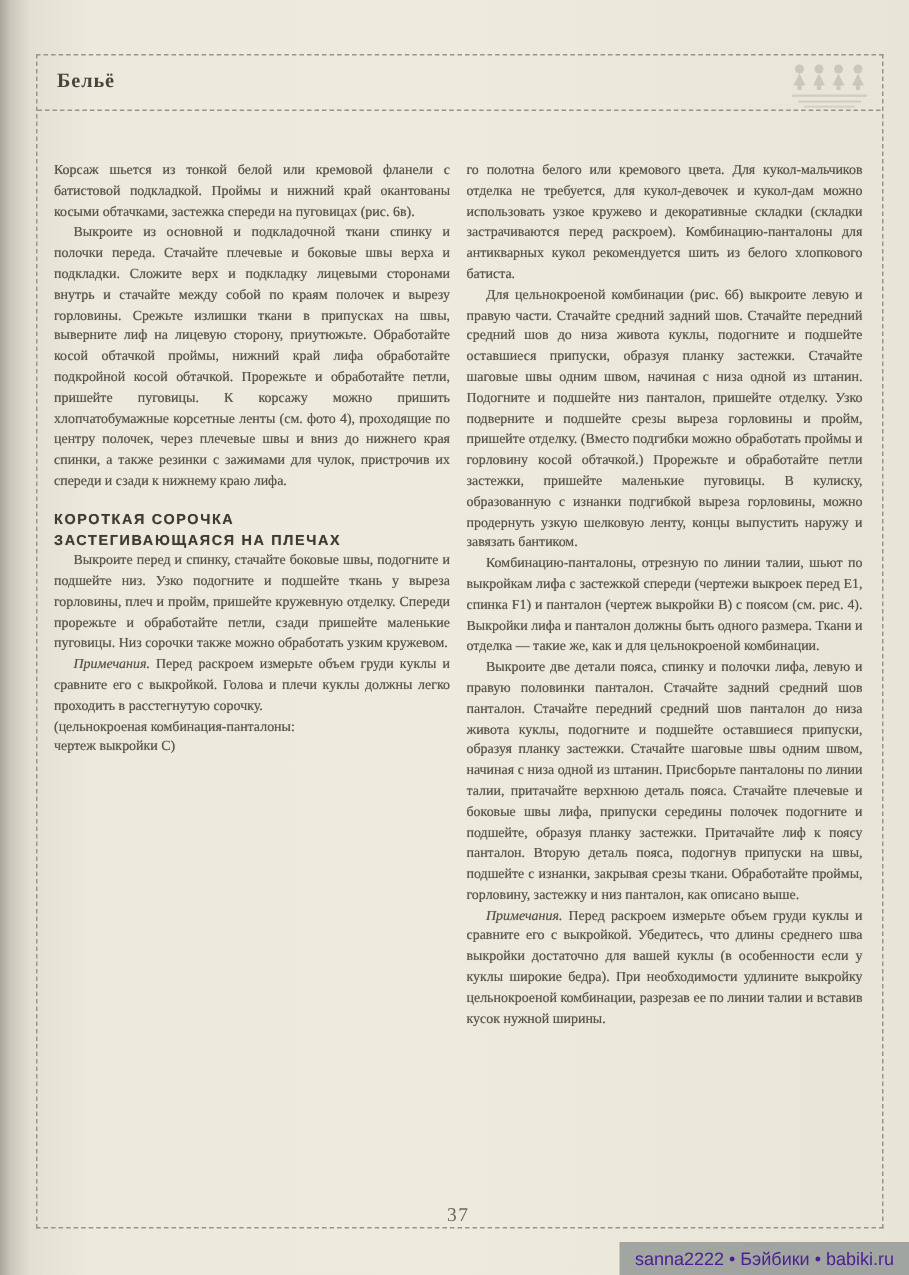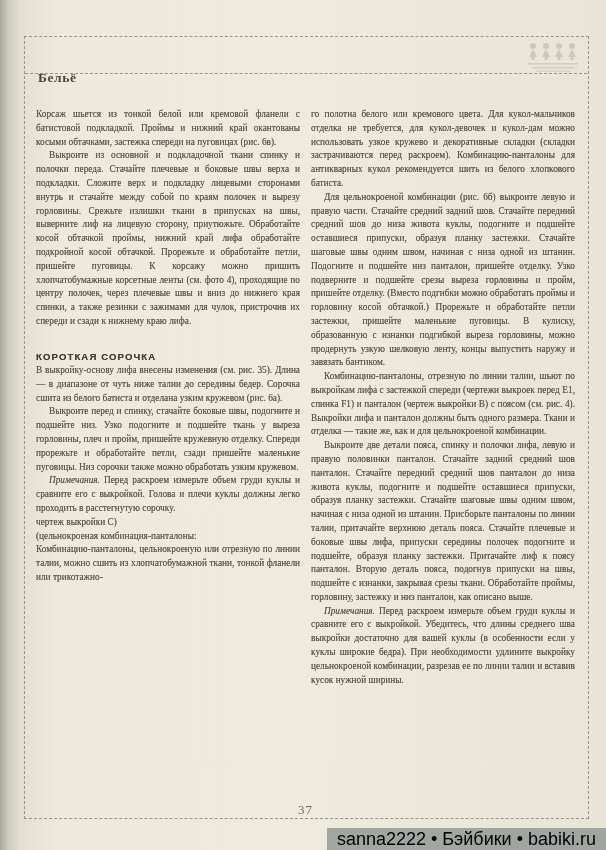--- a/index.html
+++ b/index.html
@@ -11,50 +11,50 @@
   .page-frame{
     position:absolute;left:24px;top:36px;width:563px;height:781px;
     border:1px dashed #98948a;pointer-events:none;
   }
   .header-rule{
     position:absolute;left:25px;top:73px;width:562px;height:0;
     border-top:1px dashed #98948a;
   }
   .page-title{
     position:absolute;left:38px;top:46px;
-    font-size:13.5px;font-weight:bold;letter-spacing:.6px;color:#49453b;margin-top:24px;
+    font-size:13.5px;font-weight:bold;letter-spacing:.6px;color:#49453b;
   }
   .dolls-stamp{position:absolute;left:526px;top:41px;opacity:.55;}
   .col{
     position:absolute;top:108px;width:264px;height:716px;overflow:hidden;
     font-size:9.3px;line-height:13.8px;text-align:justify;color:#59554a;
     text-shadow:0 0 .5px rgba(95,90,80,.75);
     filter:blur(.18px);
   }
   .col-left{left:36px;}
   .col-right{left:311px;}
   .col p{margin:0;}
   .ind{text-indent:13px;}
   .lead{font-style:italic;}
   .sec-h{
     font-family:"Liberation Sans", sans-serif;font-weight:bold;
     font-size:9.6px;line-height:14.2px;letter-spacing:1.1px;color:#3f3b32;
-    margin-top:21px;text-align:left;white-space:nowrap;
+    margin-top:11px;text-align:left;white-space:nowrap;
   }
   .sec-sub{text-align:left;}
   .sec-sub-line{white-space:nowrap;}
   .page-number{
     position:absolute;left:24px;top:802px;width:563px;text-align:center;
     font-size:13px;color:#6b675c;letter-spacing:1px;
   }
   .watermark{
     position:absolute;right:0;bottom:0;height:22px;padding:0 10px;
     background:rgba(154,159,156,.92);
-    color:#000000;font-family:"Liberation Sans", sans-serif;
-    font-size:18px;line-height:22px;white-space:nowrap;margin-left:21px;
+    color:#4c1d95;font-family:"Liberation Sans", sans-serif;
+    font-size:12px;line-height:22px;white-space:nowrap;margin-left:21px;
   }
 </style>
 </head>
 <body>
 
 <div class="page-frame"></div>
 
 <div class="page-title">Бельё</div>
 <div class="header-rule"></div>
 
@@ -80,29 +80,28 @@
       <rect x="10" y="29.5" width="34" height="1.2"></rect>
     </g>
   </svg>
 </div>
 
 <div class="col col-left">
   <p>Корсаж шьется из тонкой белой или кремовой фланели с батистовой подкладкой. Проймы и нижний край окантованы косыми обтачками, застежка спереди на пуговицах (рис. 6в).</p>
   <p class="ind">Выкроите из основной и подкладочной ткани спинку и полочки переда. Стачайте плечевые и боковые швы верха и подкладки. Сложите верх и подкладку лицевыми сторонами внутрь и стачайте между собой по краям полочек и вырезу горловины. Срежьте излишки ткани в припусках на швы, выверните лиф на лицевую сторону, приутюжьте. Обработайте косой обтачкой проймы, нижний край лифа обработайте подкройной косой обтачкой. Прорежьте и обработайте петли, пришейте пуговицы. К корсажу можно пришить хлопчатобумажные корсетные ленты (см. фото 4), проходящие по центру полочек, через плечевые швы и вниз до нижнего края спинки, а также резинки с зажимами для чулок, пристрочив их спереди и сзади к нижнему краю лифа.</p>
   <div class="sec-h">
     <div>КОРОТКАЯ СОРОЧКА</div>
+    <div>ЗАСТЕГИВАЮЩАЯСЯ НА ПЛЕЧАХ</div>
   </div>
-  <p>В выкройку-основу лифа внесены изменения (см. рис. 35). Длина — в диапазоне от чуть ниже талии до середины бедер. Сорочка сшита из белого батиста и отделана узким кружевом (рис. 6а).</p>
   <p class="ind">Выкроите перед и спинку, стачайте боковые швы, подогните и подшейте низ. Узко подогните и подшейте ткань у выреза горловины, плеч и пройм, пришейте кружевную отделку. Спереди прорежьте и обработайте петли, сзади пришейте маленькие пуговицы. Низ сорочки также можно обработать узким кружевом.</p>
   <p class="ind"><span class="lead">Примечания.</span> <span>Перед раскроем измерьте объем груди куклы и сравните его с выкройкой. Голова и плечи куклы должны легко проходить в расстегнутую сорочку.</span></p>
   <div class="sec-sub">
+    <div class="sec-sub-line">(цельнокроеная комбинация-панталоны:</div>
     <div class="sec-sub-line">чертеж выкройки С)</div>
-    <div class="sec-sub-line">(цельнокроеная комбинация-панталоны:</div>
   </div>
-  <p>Комбинацию-панталоны, цельнокроеную или отрезную по линии талии, можно сшить из хлопчатобумажной ткани, тонкой фланели или трикотажно-</p>
 </div>
 
 <div class="col col-right">
   <p>го полотна белого или кремового цвета. Для кукол-мальчиков отделка не требуется, для кукол-девочек и кукол-дам можно использовать узкое кружево и декоративные складки (складки застрачиваются перед раскроем). Комбинацию-панталоны для антикварных кукол рекомендуется шить из белого хлопкового батиста.</p>
   <p class="ind">Для цельнокроеной комбинации (рис. 6б) выкроите левую и правую части. Стачайте средний задний шов. Стачайте передний средний шов до низа живота куклы, подогните и подшейте оставшиеся припуски, образуя планку застежки. Стачайте шаговые швы одним швом, начиная с низа одной из штанин. Подогните и подшейте низ панталон, пришейте отделку. Узко подверните и подшейте срезы выреза горловины и пройм, пришейте отделку. (Вместо подгибки можно обработать проймы и горловину косой обтачкой.) Прорежьте и обработайте петли застежки, пришейте маленькие пуговицы. В кулиску, образованную с изнанки подгибкой выреза горловины, можно продернуть узкую шелковую ленту, концы выпустить наружу и завязать бантиком.</p>
   <p class="ind">Комбинацию-панталоны, отрезную по линии талии, шьют по выкройкам лифа с застежкой спереди (чертежи выкроек перед Е1, спинка F1) и панталон (чертеж выкройки В) с поясом (см. рис. 4). Выкройки лифа и панталон должны быть одного размера. Ткани и отделка — такие же, как и для цельнокроеной комбинации.</p>
   <p class="ind">Выкроите две детали пояса, спинку и полочки лифа, левую и правую половинки панталон. Стачайте задний средний шов панталон. Стачайте передний средний шов панталон до низа живота куклы, подогните и подшейте оставшиеся припуски, образуя планку застежки. Стачайте шаговые швы одним швом, начиная с низа одной из штанин. Присборьте панталоны по линии талии, притачайте верхнюю деталь пояса. Стачайте плечевые и боковые швы лифа, припуски середины полочек подогните и подшейте, образуя планку застежки. Притачайте лиф к поясу панталон. Вторую деталь пояса, подогнув припуски на швы, подшейте с изнанки, закрывая срезы ткани. Обработайте проймы, горловину, застежку и низ панталон, как описано выше.</p>
   <p class="ind"><span class="lead">Примечания.</span> <span>Перед раскроем измерьте объем груди куклы и сравните его с выкройкой. Убедитесь, что длины среднего шва выкройки достаточно для вашей куклы (в особенности если у куклы широкие бедра). При необходимости удлините выкройку цельнокроеной комбинации, разрезав ее по линии талии и вставив кусок нужной ширины.</span></p>
 </div>
 

